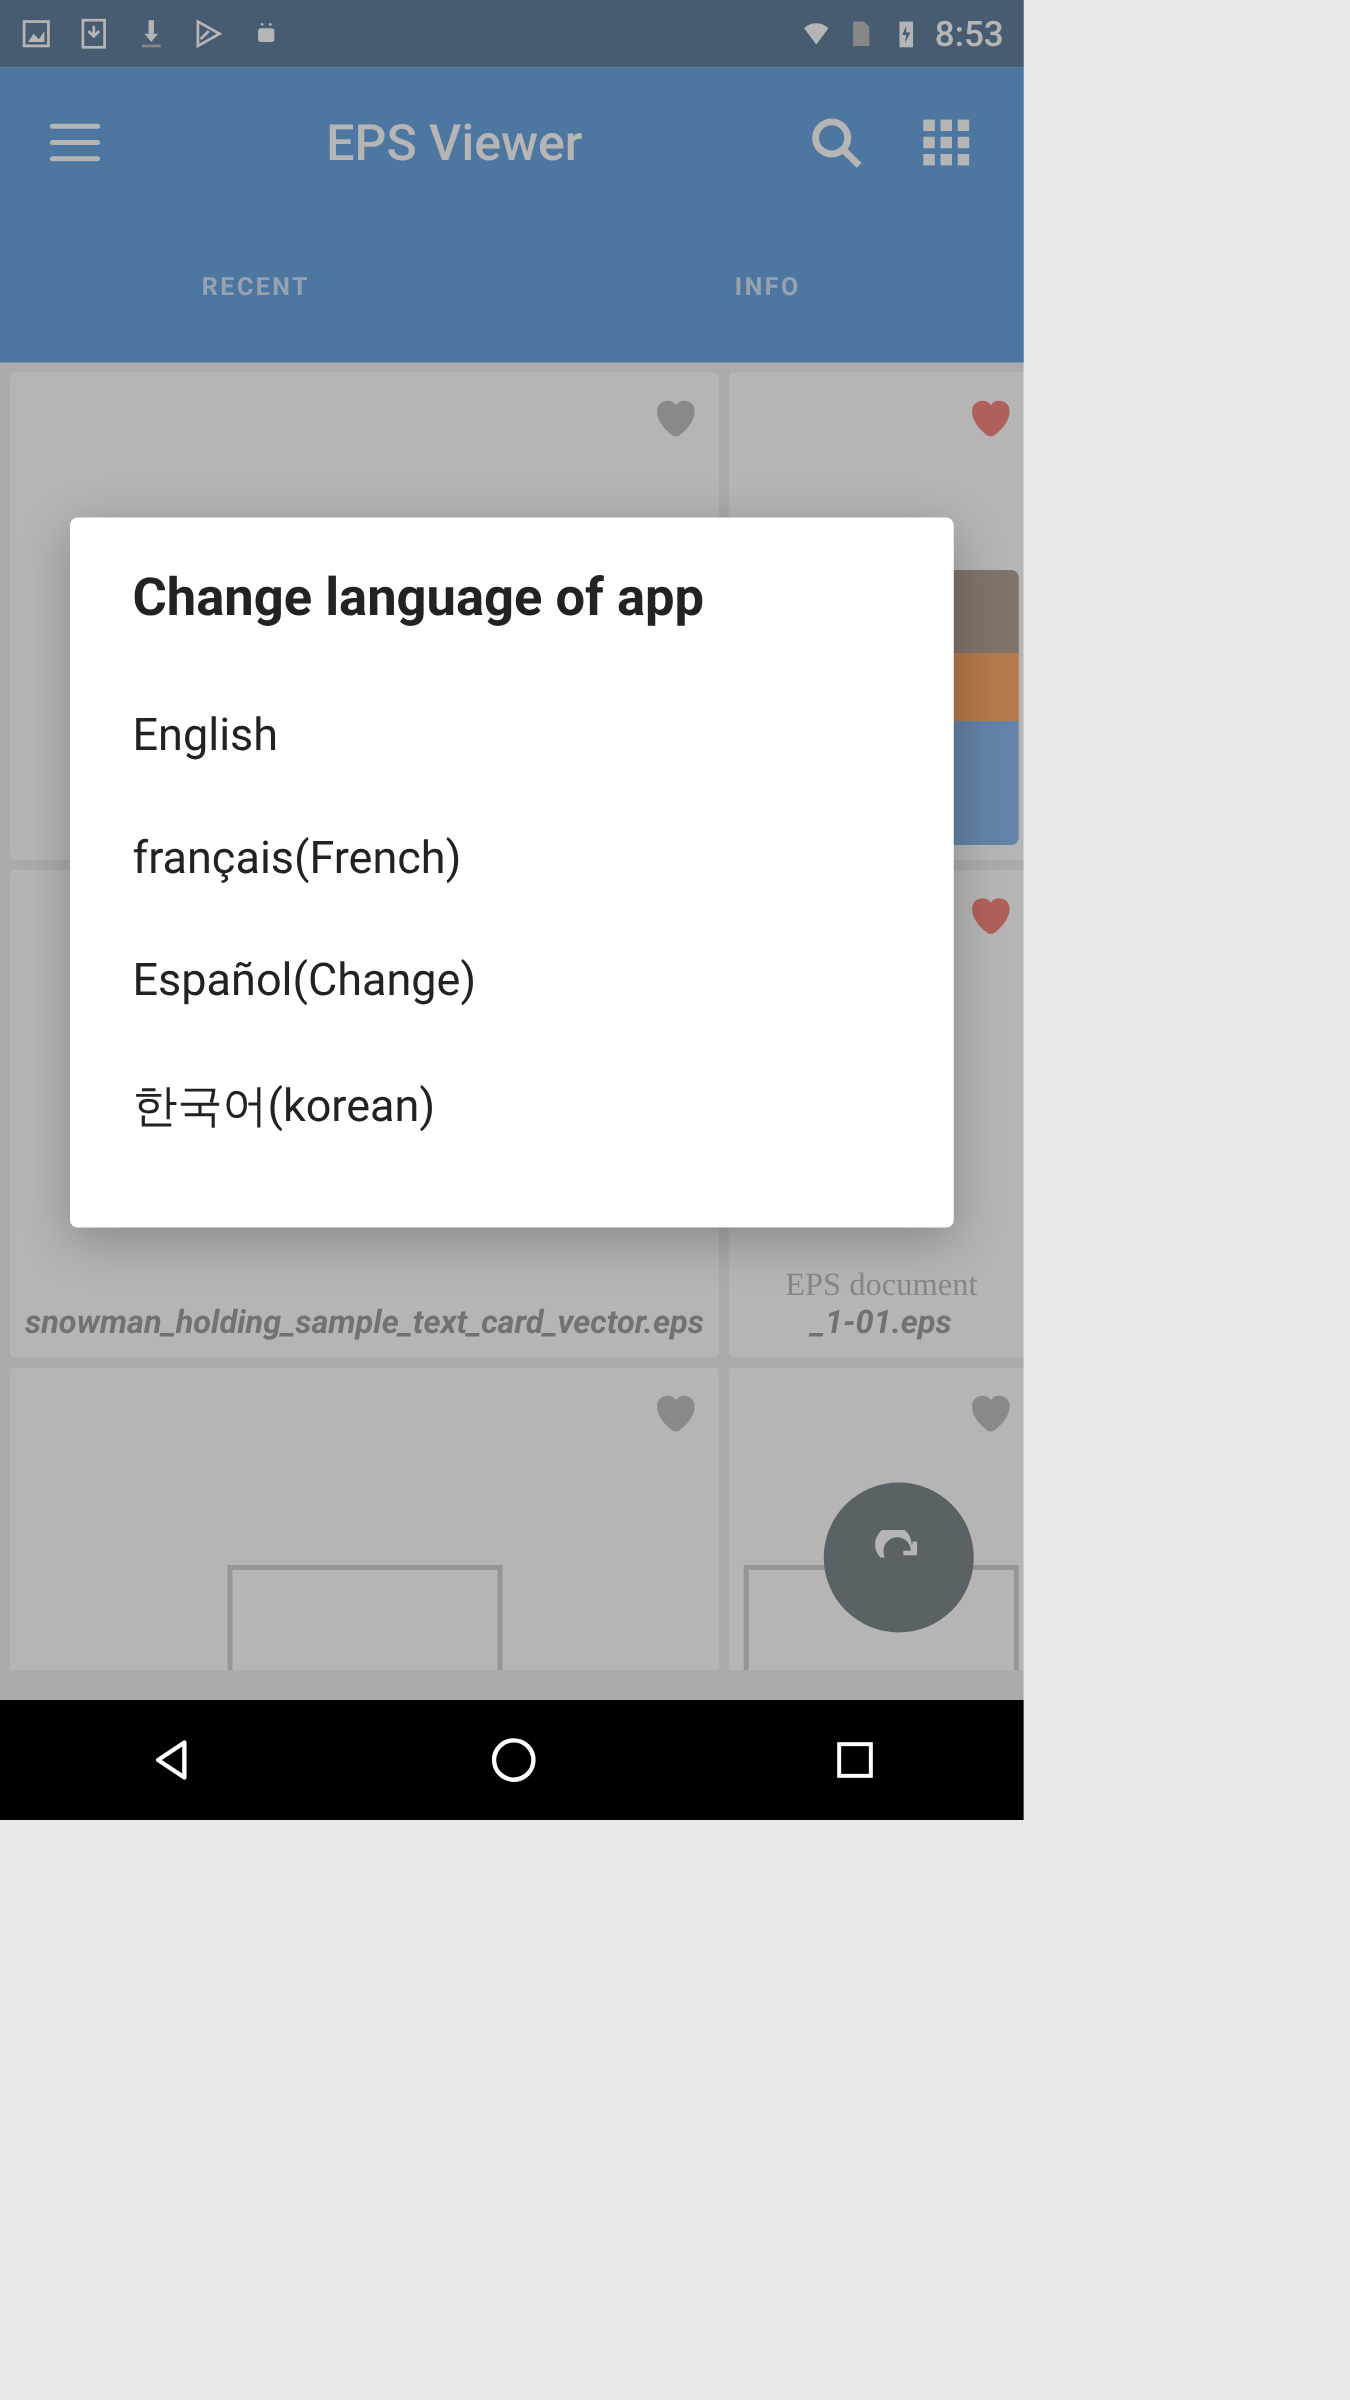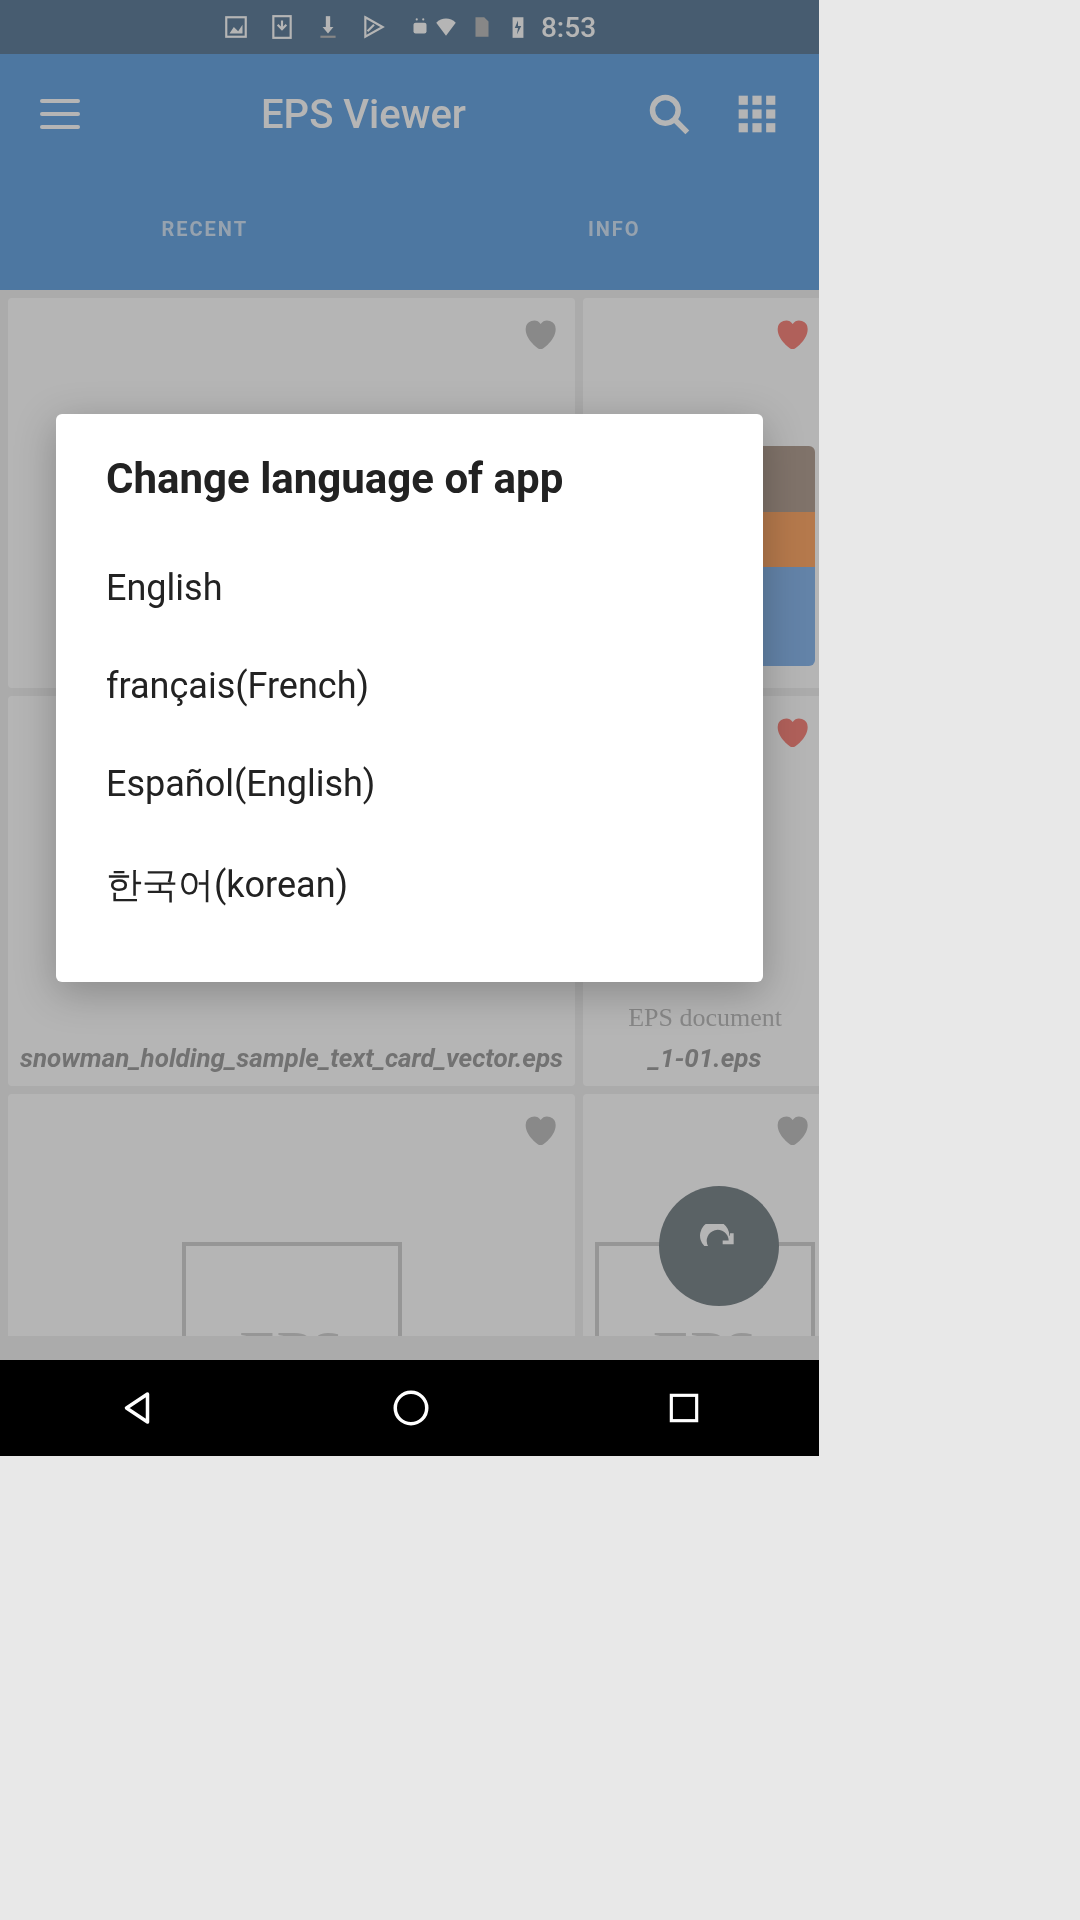--- a/index.html
+++ b/index.html
@@ -10,21 +10,21 @@
       position: relative;
       overflow: hidden;
       background: #e8e8e8;
     }
 
     
     .status-bar {
       height: 54px;
       background: #0d3b66;
       display: flex;
-      justify-content: center;
+      justify-content: space-between;
       align-items: center;
       padding: 12px 16px;
       color: #fff;
     }
     .status-left { display: flex; gap: 20px; align-items: center; }
     .status-right { display: flex; gap: 10px; align-items: center; font-size: 28px; font-weight: 500; }
     .status-icon { width: 26px; height: 26px; }
 
     
     .app-bar {
@@ -129,21 +129,20 @@
       height: 220px;
       background: linear-gradient(180deg, #8a6d5a 0%, #8a6d5a 30%, #ff7a18 30%, #ff7a18 55%, #4a90e2 55%, #4a90e2 100%);
       border-radius: 6px;
     }
     .card-label {
       font-size: 26px;
       font-style: italic;
       font-weight: 700;
       color: #6b6b6b;
       text-align: center;
-      margin-top: 10px;
       line-height: 1.2;
     }
 
     
     .fab {
       position: absolute;
       right: 40px;
       bottom: 150px;
       width: 120px;
       height: 120px;
@@ -322,21 +321,21 @@
       <path d="M17.65 6.35A8 8 0 104 12h2a6 6 0 1111.3-3H14v2h6V5h-2v1.35z" fill="#fff"></path>
     </svg>
 </div>
 
 <div class="scrim"></div>
 
 <div class="dialog">
   <div class="dialog-title">Change language of app</div>
   <div class="dialog-item">English</div>
   <div class="dialog-item">français(French)</div>
-  <div class="dialog-item">Español(English)</div>
+  <div class="dialog-item">Español(Change)</div>
   <div class="dialog-item">한국어(korean)</div>
 </div>
 
 <div class="nav-bar">
   <svg class="nav-btn" width="42" height="42" viewBox="0 0 24 24">
       <path d="M18 4L6 12l12 8z" fill="none" stroke="#fff" stroke-width="2" stroke-linejoin="round"></path>
     </svg>
   <svg class="nav-btn" width="42" height="42" viewBox="0 0 24 24">
       <circle cx="12" cy="12" r="9" fill="none" stroke="#fff" stroke-width="2"></circle>
     </svg>

